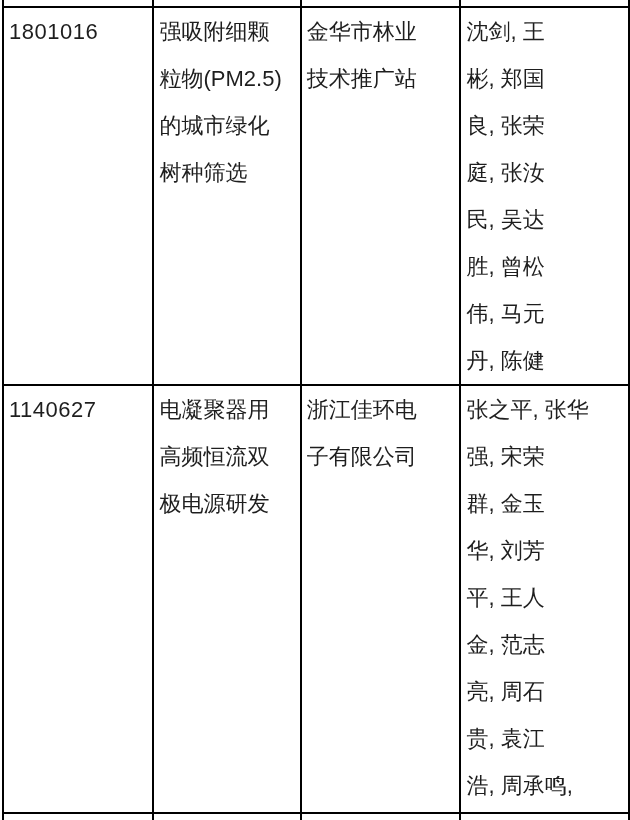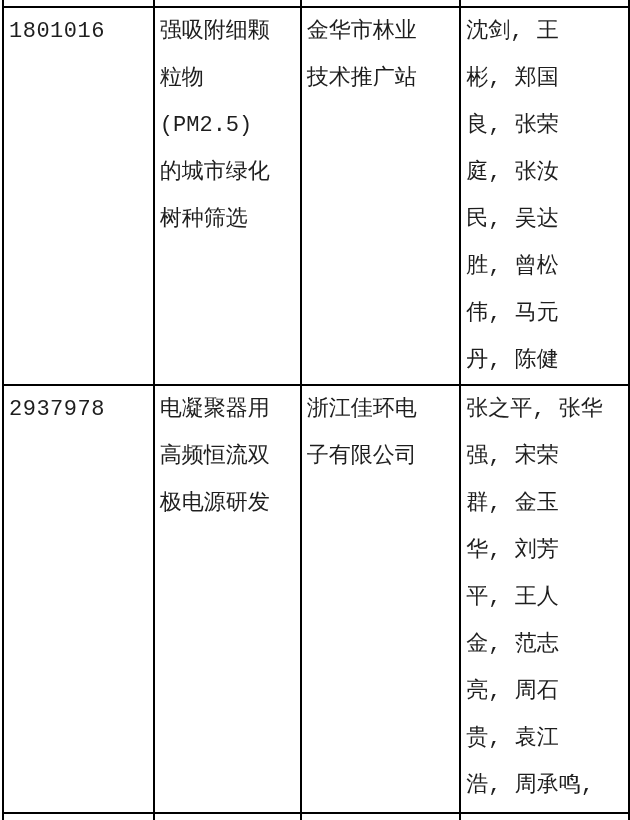--- a/index.html
+++ b/index.html
@@ -6,21 +6,21 @@
     margin: 0;
     padding: 0;
     background: #ffffff;
   }
   .page {
     position: relative;
     width: 630px;
     height: 820px;
     overflow: hidden;
     background: #ffffff;
-    font-family: Liberation Mono, monospace;
+    font-family: Liberation Sans, sans-serif;
   }
   table.grid {
     position: absolute;
     left: 2px;
     top: -30px;
     border-collapse: collapse;
     table-layout: fixed;
   }
   table.grid td {
     border: 2px solid #000000;
@@ -72,21 +72,21 @@
         <td>沈剑, 王
 彬, 郑国
 良, 张荣
 庭, 张汝
 民, 吴达
 胜, 曾松
 伟, 马元
 丹, 陈健</td>
       </tr>
       <tr class="row-1017">
-        <td class="id-cell">2937978</td>
+        <td class="id-cell">1140627</td>
         <td>电凝聚器用
 高频恒流双
 极电源研发</td>
         <td>浙江佳环电
 子有限公司</td>
         <td>张之平, 张华
 强, 宋荣
 群, 金玉
 华, 刘芳
 平, 王人

